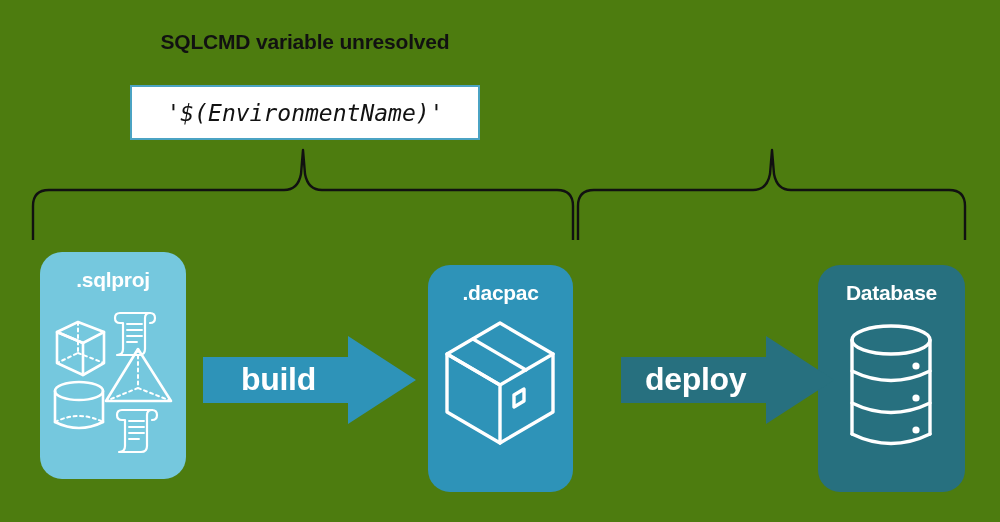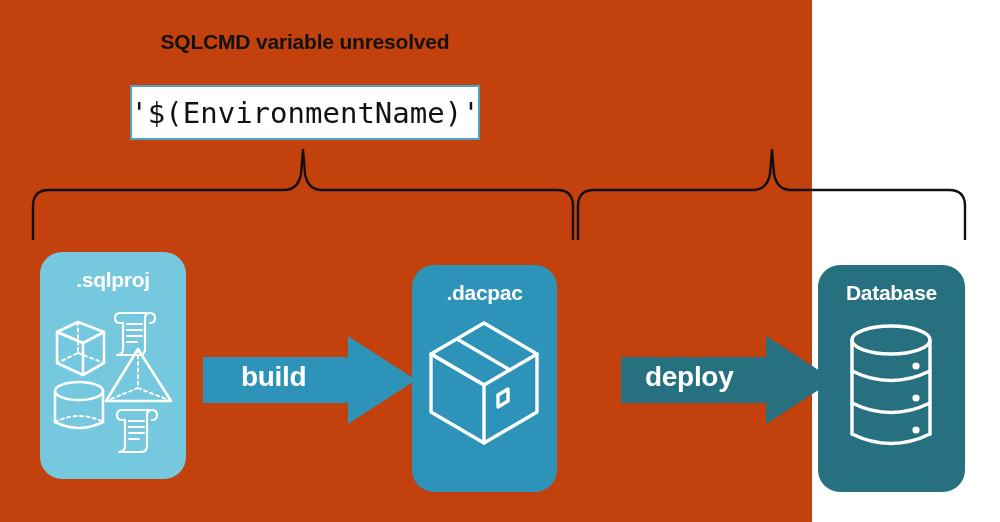--- a/index.html
+++ b/index.html
@@ -8,23 +8,23 @@
     background: #ffffff;
   }
   body {
     width: 1000px;
     height: 522px;
     font-family: "Liberation Sans", sans-serif;
     overflow: hidden;
   }
   #stage {
     position: relative;
-    width: 812px;
+    width: 1000px;
     height: 522px;
-    background: #c2410c;
+    background: #4d7c0f;
   }
 
   
   .heading {
     position: absolute;
     font-family: "Liberation Sans", sans-serif;
     font-weight: bold;
     font-size: 21px;
     color: #111111;
     text-align: center;
@@ -37,23 +37,24 @@
   
   .codebox {
     position: absolute;
     box-sizing: border-box;
     background: #ffffff;
     border: 2px solid #4BA3C3;
     display: flex;
     align-items: center;
     justify-content: center;
     font-family: "DejaVu Sans Mono", monospace;
-    font-size: 29px;
+    font-size: 23px;
     color: #121212;
     white-space: nowrap;
+    font-style: italic;
   }
   #codebox-left  { left: 130px; top: 85px; width: 350px; height: 55px; }
   #codebox-right { left: 665px; top: 85px; width: 205px; height: 55px; }
 
   
   .brace-svg { position: absolute; }
   #brace-left-wrap  { left: 28px;  top: 148px; }
   #brace-right-wrap { left: 573px; top: 148px; }
 
   
@@ -75,33 +76,33 @@
     letter-spacing: -0.3px;
     white-space: nowrap;
   }
   .artifact .artifact-art {
     position: absolute;
     left: 0;
     top: 48px;
     width: 100%;
   }
   #box-sqlproj  { left: 40px;  top: 252px; width: 146px; height: 227px; background: #75C8DE; }
-  #box-dacpac   { left: 412px; top: 265px; width: 145px; height: 227px; background: #2E93B8; }
+  #box-dacpac   { left: 428px; top: 265px; width: 145px; height: 227px; background: #2E93B8; }
   #box-database { left: 818px; top: 265px; width: 147px; height: 227px; background: #27707F; }
 
   
   .arrow-wrap { position: absolute; }
   #arrow-build  { left: 203px; top: 334px; }
   #arrow-deploy { left: 597px; top: 334px; margin-left: 24px; }
   .arrow-label {
     position: absolute;
     color: #ffffff;
     font-family: "Liberation Sans", sans-serif;
     font-weight: bold;
-    font-size: 28px;
+    font-size: 32px;
     letter-spacing: -0.3px;
     white-space: nowrap;
   }
   #arrow-build .arrow-label  { left: 38px; top: 27px; }
   #arrow-deploy .arrow-label { left: 24px; top: 27px; }
 </style>
 </head>
 <body>
 
 <div id="stage">

